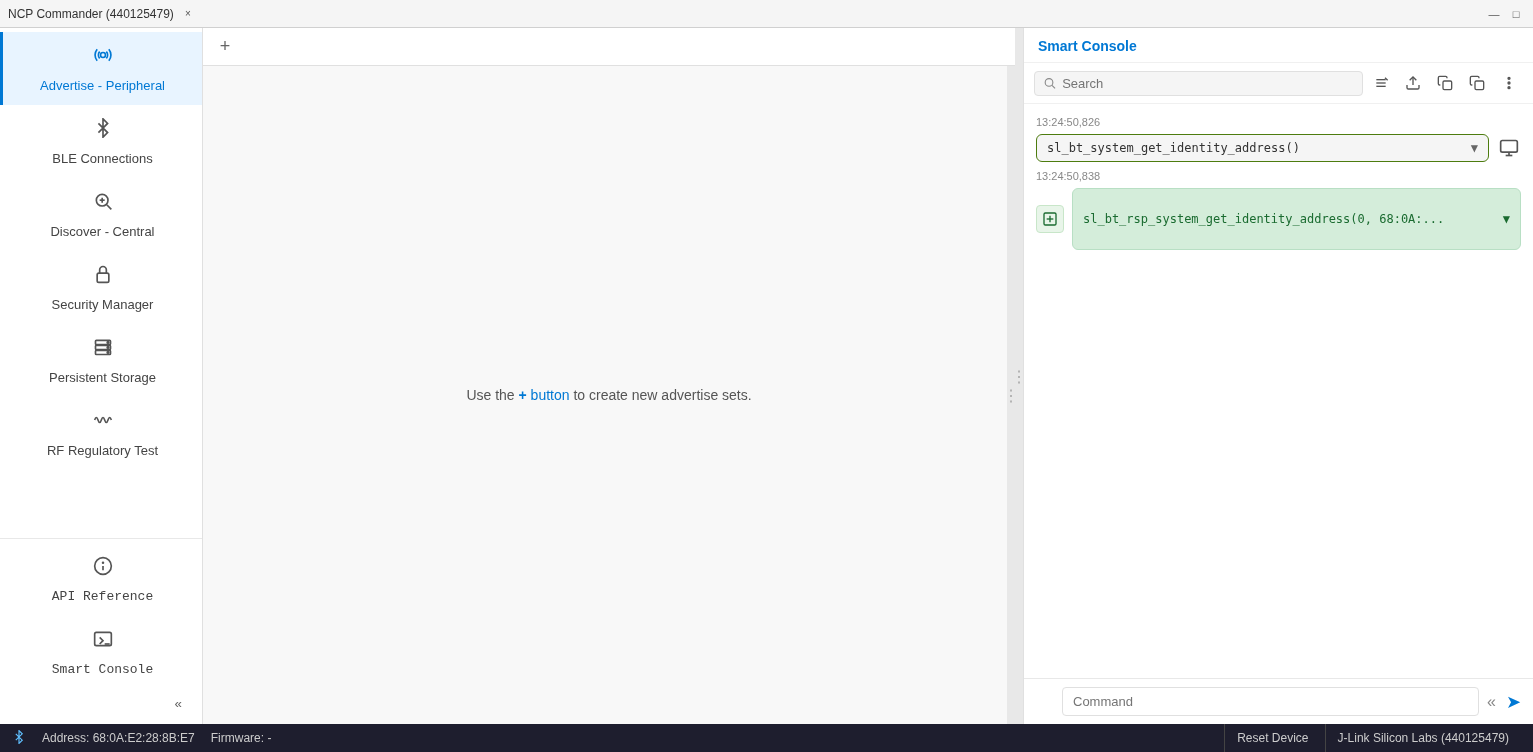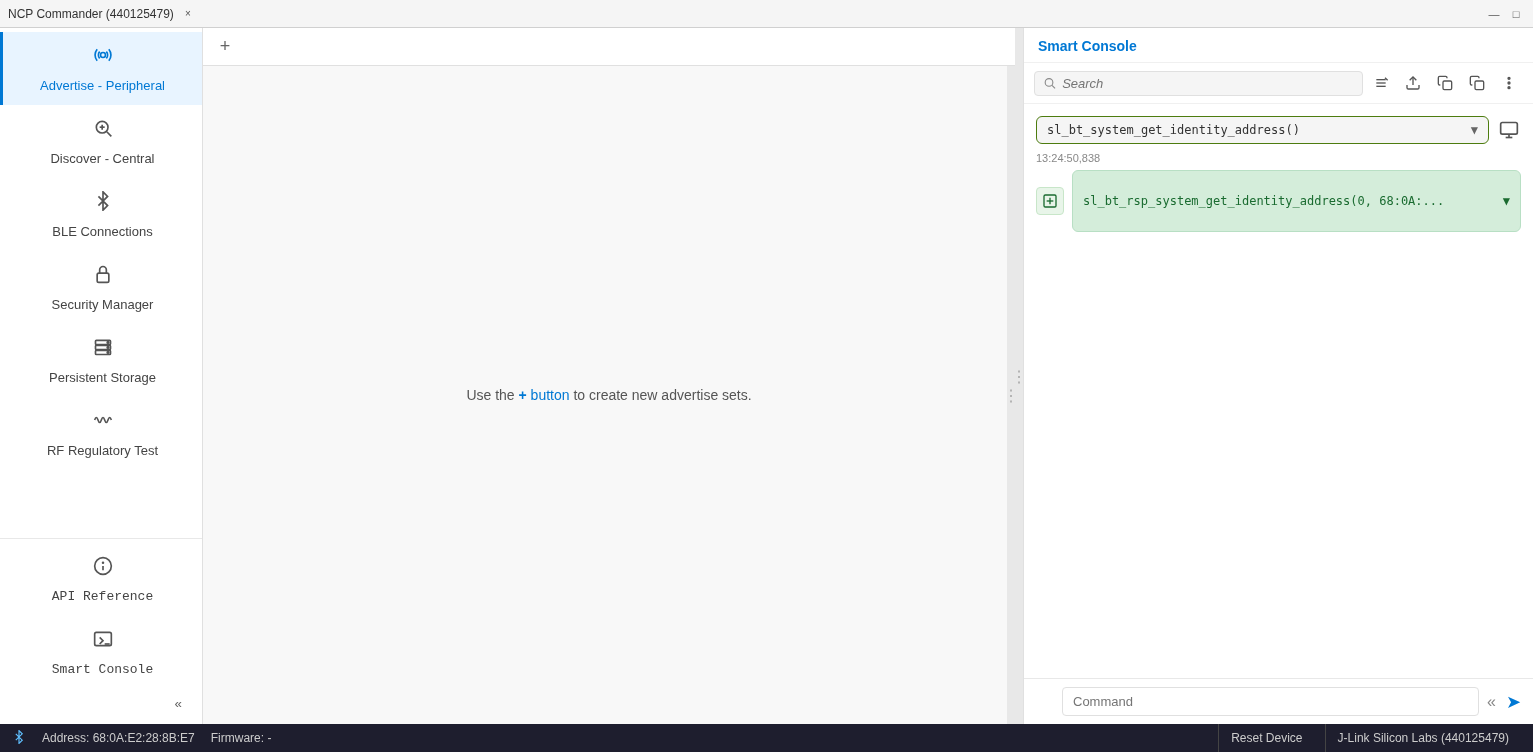--- a/index.html
+++ b/index.html
@@ -191,21 +191,21 @@
       display: flex;
       align-items: center;
       background: #f5f5f5;
       border: 1px solid #e0e0e0;
       border-radius: 4px;
       padding: 4px 8px;
       gap: 6px;
     }
     .search-box input {
       border: none; background: none; outline: none;
-      font-size: 13px; color: #333; width: 100%; font-style: italic;
+      font-size: 13px; color: #333; width: 100%;
     }
     .console-toolbar-actions {
       display: flex; align-items: center; gap: 4px;
     }
     .toolbar-btn {
       width: 28px; height: 28px;
       border: none; background: none;
       cursor: pointer; color: #555;
       display: flex; align-items: center; justify-content: center;
       border-radius: 4px; font-size: 14px;
@@ -317,21 +317,21 @@
       background: #1e1e2e;
       display: flex;
       align-items: center;
       justify-content: space-between;
       padding: 0 12px;
       color: #ccc;
       font-size: 12px;
       flex-shrink: 0;
     }
     .status-left { display: flex; align-items: center; gap: 16px; }
-    .status-right { display: flex; align-items: center; gap: 10px; }
+    .status-right { display: flex; align-items: center; gap: 4px; }
     .status-right-item {
       padding: 0 12px;
       border-left: 1px solid #444;
       height: 28px;
       display: flex; align-items: center;
       color: #ccc;
       cursor: pointer;
     }
 
     
@@ -365,36 +365,36 @@
             <path d="M5 5a11 11 0 0 0 0 14"></path>
             <path d="M19 5a11 11 0 0 1 0 14"></path>
           </svg>
         </div>
         <span class="item-label">Advertise - Peripheral</span>
       </div>
 
       <div class="sidebar-item">
         <div class="item-icon">
           <svg class="icon-svg" viewBox="0 0 24 24" fill="none" stroke="#555" stroke-width="2">
+            <polyline points="6.5 6.5 17.5 17.5 12 23 12 1 17.5 6.5 6.5 17.5"></polyline>
+          </svg>
+        </div>
+        <span class="item-label">BLE Connections</span>
+      </div>
+
+      <div class="sidebar-item">
+        <div class="item-icon">
+          <svg class="icon-svg" viewBox="0 0 24 24" fill="none" stroke="#555" stroke-width="2">
             <circle cx="11" cy="11" r="7"></circle>
             <line x1="16.5" y1="16.5" x2="22" y2="22"></line>
             <line x1="8" y1="11" x2="14" y2="11"></line>
             <line x1="11" y1="8" x2="11" y2="14"></line>
           </svg>
         </div>
         <span class="item-label">Discover - Central</span>
-      </div>
-
-      <div class="sidebar-item">
-        <div class="item-icon">
-          <svg class="icon-svg" viewBox="0 0 24 24" fill="none" stroke="#555" stroke-width="2">
-            <polyline points="6.5 6.5 17.5 17.5 12 23 12 1 17.5 6.5 6.5 17.5"></polyline>
-          </svg>
-        </div>
-        <span class="item-label">BLE Connections</span>
       </div>
 
       <div class="sidebar-item">
         <div class="item-icon">
           <svg class="icon-svg" viewBox="0 0 24 24" fill="none" stroke="#555" stroke-width="2">
             <rect x="5" y="11" width="14" height="11" rx="2"></rect>
             <path d="M8 11V7a4 4 0 0 1 8 0v4"></path>
           </svg>
         </div>
         <span class="item-label">Security Manager</span>
@@ -517,20 +517,21 @@
             <circle cx="12" cy="5" r="1.5" fill="#555"></circle>
             <circle cx="12" cy="12" r="1.5" fill="#555"></circle>
             <circle cx="12" cy="19" r="1.5" fill="#555"></circle>
           </svg>
         </button>
       </div>
     </div>
 
     <div class="console-log">
 
+      <div class="log-timestamp">13:24:50,826</div>
       <div class="log-entry">
         <div class="log-command">
           <span>sl_bt_system_get_identity_address()</span>
           <span class="dropdown-arrow">▼</span>
         </div>
         <div class="monitor-icon">
           <svg width="20" height="20" viewBox="0 0 24 24" fill="none" stroke="#555" stroke-width="2">
             <rect x="2" y="3" width="20" height="14" rx="2"></rect>
             <line x1="8" y1="21" x2="16" y2="21"></line>
             <line x1="12" y1="17" x2="12" y2="21"></line>

